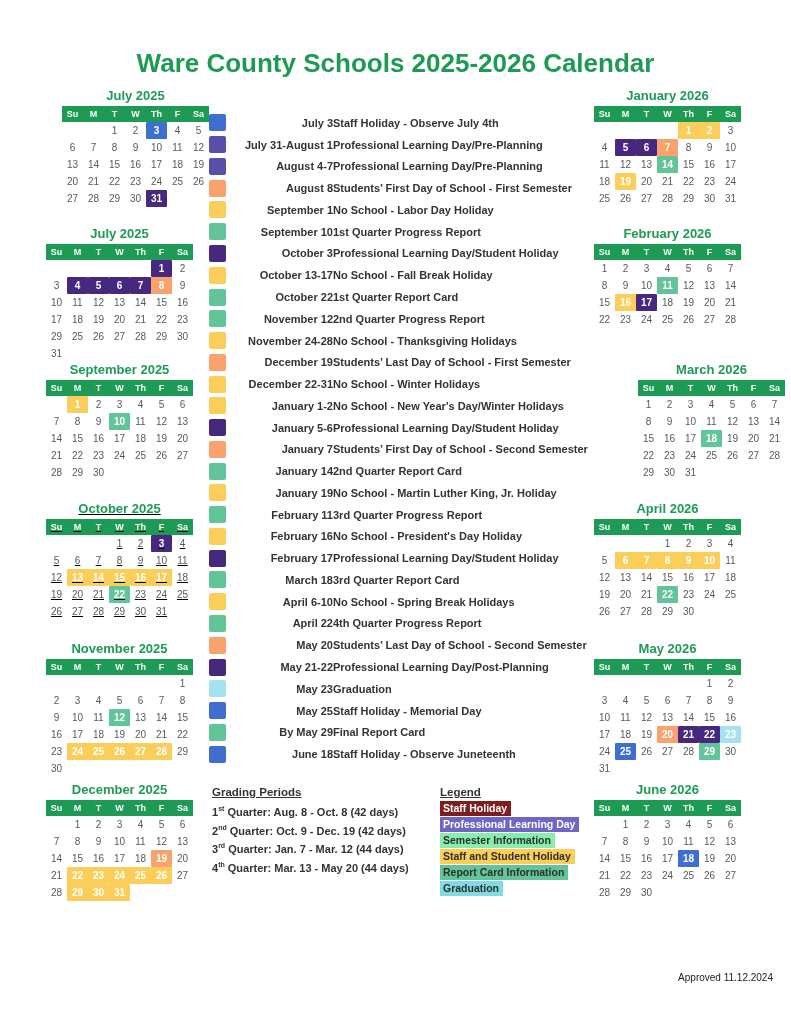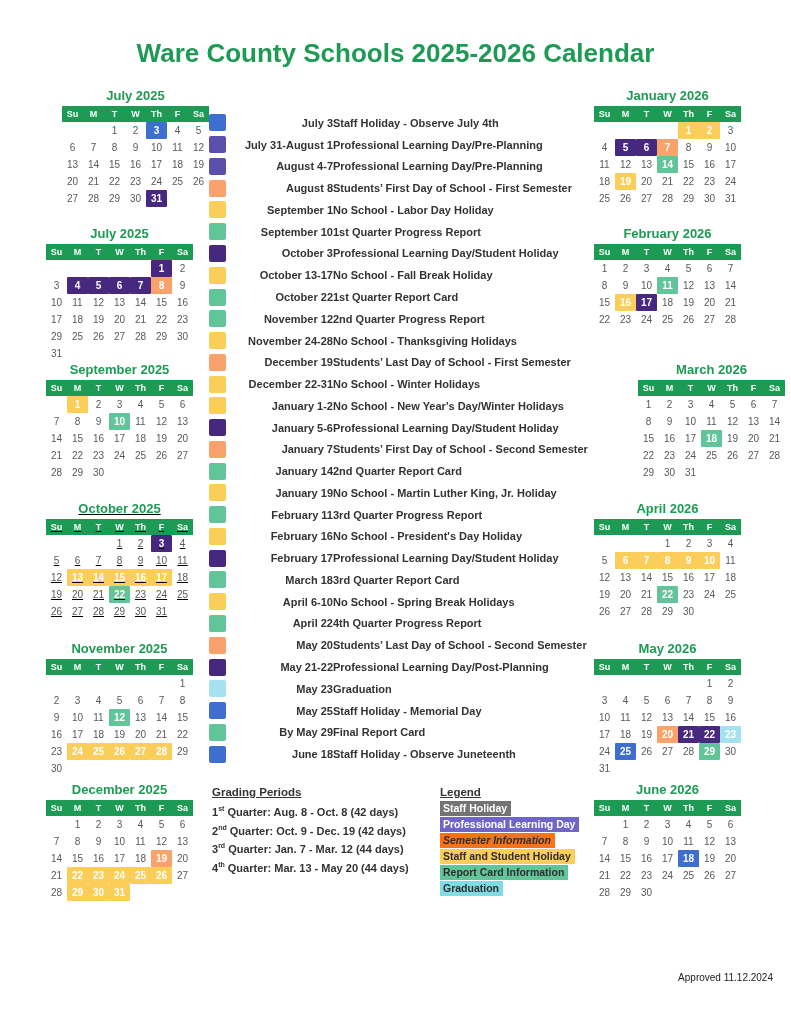--- a/index.html
+++ b/index.html
@@ -1,20 +1,20 @@
 <!DOCTYPE html>
 <html><head>
 <meta charset="utf-8">
 <style>
   :root{ --green:#1d9a53; --daygray:#57585c; --ink:#333; }
   *{box-sizing:border-box; margin:0; padding:0;}
   body{font-family:"Liberation Sans", sans-serif; background:#fff;}
   .page{position:relative; width:791px; height:1024px; background:#ffffff; overflow:hidden;}
 
-  #page-title{position:absolute; top:38px; left:0; width:100%; text-align:center;
+  #page-title{position:absolute; top:48px; left:0; width:100%; text-align:center;
     font-size:26px; font-weight:bold; color:var(--green);}
 
   .month{position:absolute; width:147px;}
   .month-title{font-size:13px; font-weight:bold; color:var(--green); text-align:center;
     height:15px; line-height:15px; margin-bottom:3px;}
   .wk-header{display:flex; background:var(--green); height:16px;}
   .wd{width:21px; text-align:center; color:#fff; font-weight:bold; font-size:9px; line-height:16px;}
   .week{display:flex; height:17px;}
   .cell{width:21px; text-align:center; font-size:10px; line-height:17px; color:var(--daygray); border-radius:1px;}
   .cell.hl{color:#fff; font-weight:bold;}
@@ -905,23 +905,23 @@
         <div class="grading-line"><span>1</span><span class="ord-sup">st</span><span> Quarter: Aug. 8 - Oct. 8 (42 days)</span></div>
         <div class="grading-line"><span>2</span><span class="ord-sup">nd</span><span> Quarter: Oct. 9 - Dec. 19 (42 days)</span></div>
         <div class="grading-line"><span>3</span><span class="ord-sup">rd</span><span> Quarter: Jan. 7 - Mar. 12 (44 days)</span></div>
         <div class="grading-line"><span>4</span><span class="ord-sup">th</span><span> Quarter: Mar. 13 - May 20 (44 days)</span></div>
       </div>
   </div>
 
   <div id="legend-block">
     <div class="sub-heading">Legend</div>
     <div id="badges">
-        <div class="badge" style="background: #737373; color: rgb(255, 255, 255);">Staff Holiday</div>
+        <div class="badge" style="background: #7f1d1d; color: rgb(255, 255, 255);">Staff Holiday</div>
         <div class="badge" style="background: rgb(112, 100, 198); color: rgb(255, 255, 255);">Professional Learning Day</div>
-        <div class="badge" style="background: #f97316; color: rgb(46, 46, 46); font-style: italic;">Semester Information</div>
+        <div class="badge" style="background: #86efac; color: rgb(46, 46, 46);">Semester Information</div>
         <div class="badge" style="background: rgb(251, 205, 89); color: rgb(46, 46, 46);">Staff and Student Holiday</div>
         <div class="badge" style="background: rgb(98, 196, 153); color: rgb(46, 46, 46);">Report Card Information</div>
         <div class="badge" style="background: rgb(127, 220, 228); color: rgb(46, 46, 46);">Graduation</div>
       </div>
   </div>
 
   <div id="approved">Approved 11.12.2024</div>
 </div>
 
 </body></html>

